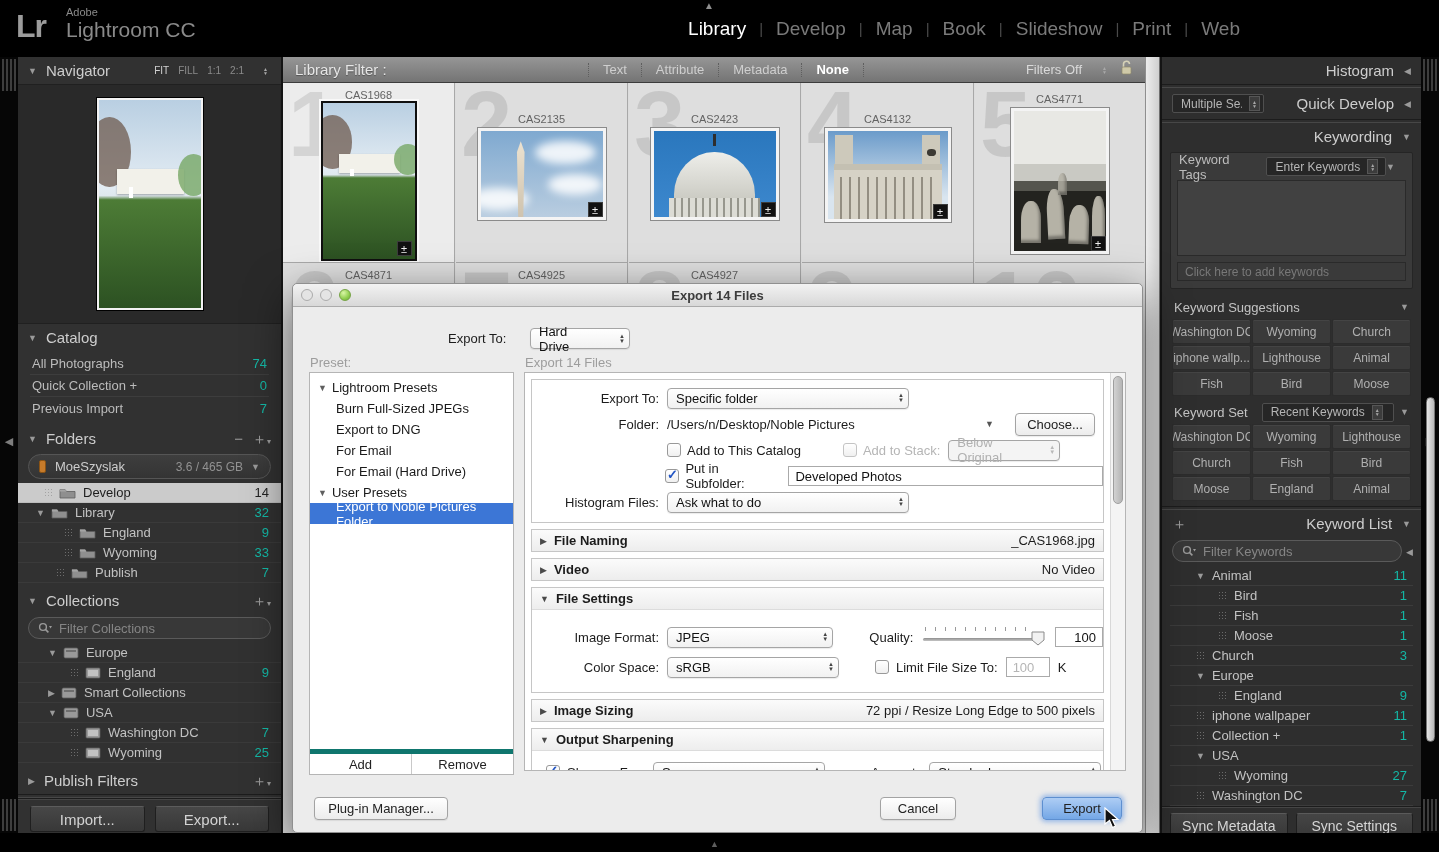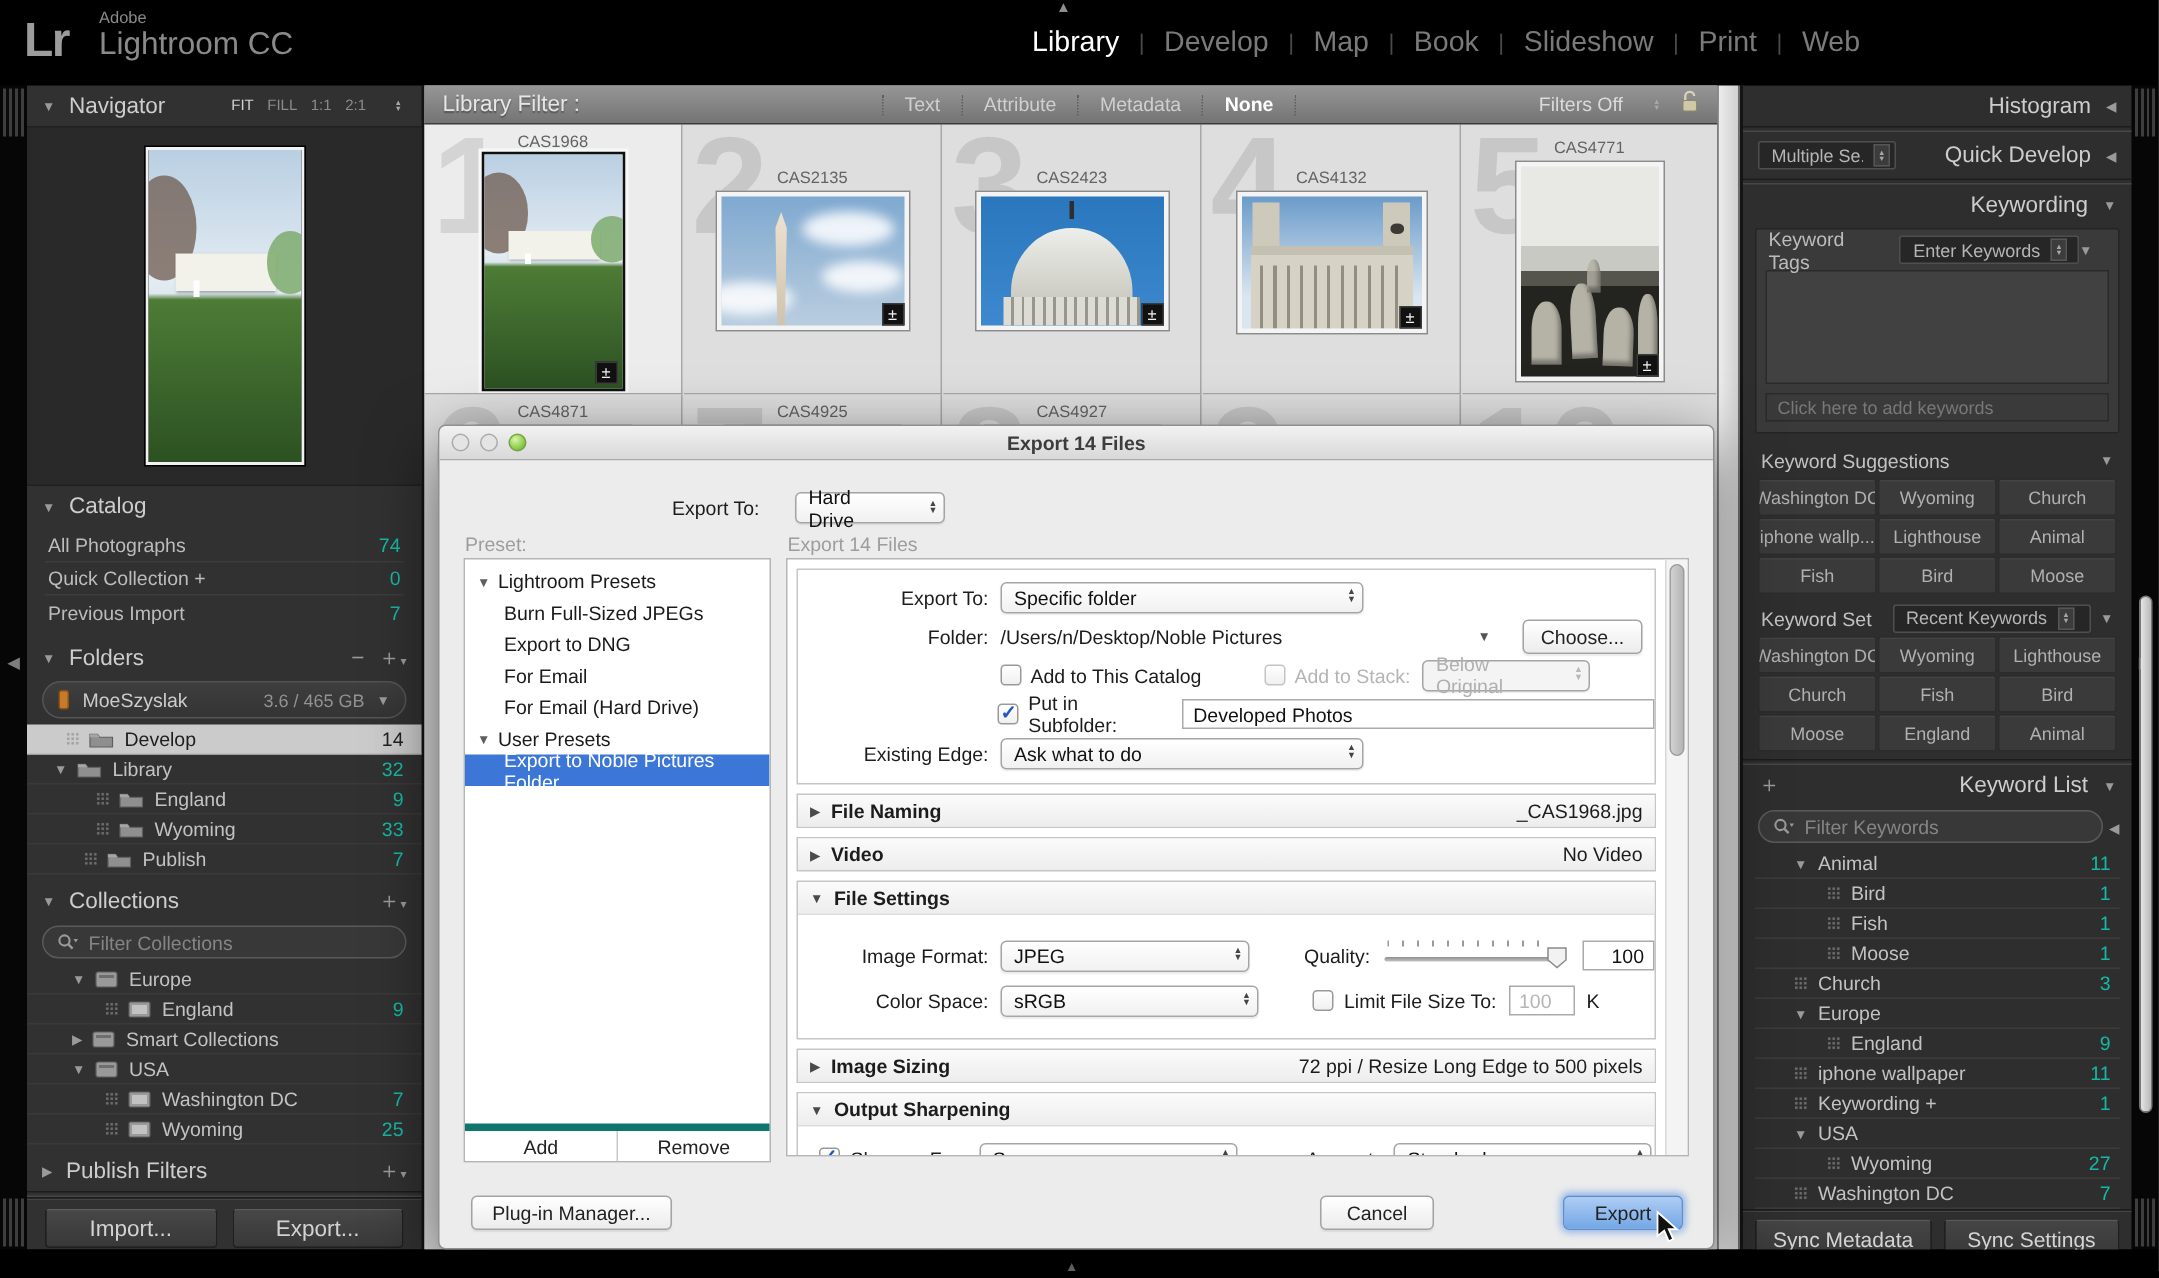--- a/index.html
+++ b/index.html
@@ -727,21 +727,21 @@
         <span class="lbl">England</span>
         <span class="cnt">9</span>
       </div>
       <div class="kwl-row" style="padding-left:26px">
         <span class="dots"></span>
         <span class="lbl">iphone wallpaper</span>
         <span class="cnt">11</span>
       </div>
       <div class="kwl-row" style="padding-left:26px">
         <span class="dots"></span>
-        <span class="lbl">Keywording +</span>
+        <span class="lbl">Collection +</span>
         <span class="cnt">1</span>
       </div>
       <div class="kwl-row" style="padding-left:26px">
         <span class="tri" style="margin-right:0">▼</span>
         <span class="lbl">USA</span>
       </div>
       <div class="kwl-row" style="padding-left:48px">
         <span class="dots"></span>
         <span class="lbl">Wyoming</span>
         <span class="cnt">27</span>
@@ -828,21 +828,21 @@
             <span class="updown"></span>
           </span>
         </div>
         <div class="frow">
           <span style="width:135px"></span>
           <span class="mcb checked"></span>
           <span style="margin:0 8px 0 6px">Put in Subfolder:</span>
           <input class="tfield" style="width: 318px;" value="Developed Photos">
         </div>
         <div class="frow">
-          <span class="flabel">Existing Edge:</span>
+          <span class="flabel">Histogram Files:</span>
           <span class="msel" style="width:242px">
             <span>Ask what to do</span>
             <span class="updown"></span>
           </span>
         </div>
       </div>
 
       <div class="section">
         <div class="secbar">
           <span class="tri">▶</span>

